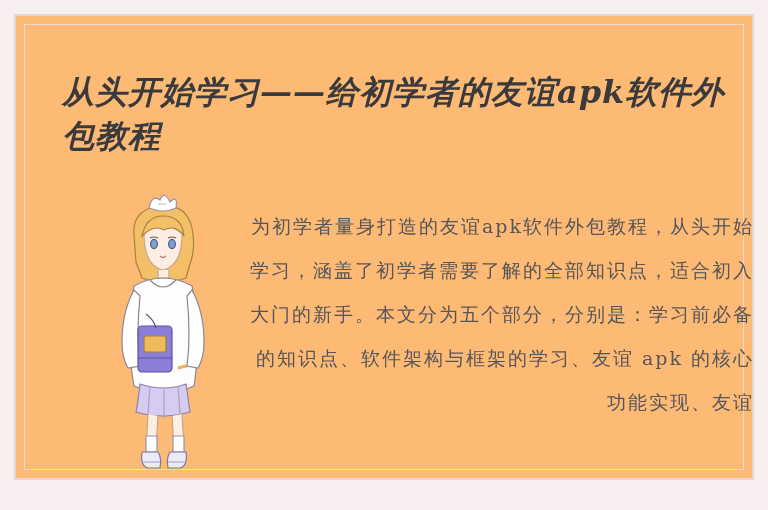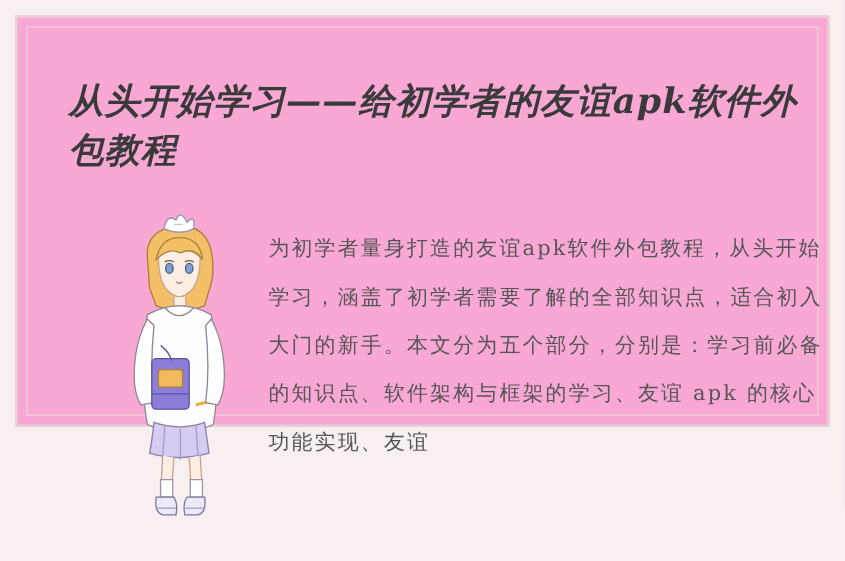--- a/index.html
+++ b/index.html
@@ -11,22 +11,22 @@
     height: 510px;
     background: #f7eff0;
     font-family: "Liberation Serif", serif;
     overflow: hidden;
   }
   .card {
     position: absolute;
     left: 14px;
     top: 14px;
     width: 740px;
-    height: 374px;
-    background: #f9a8d4;
+    height: 466px;
+    background: #fdba74;
     border: 2px solid #e6d4d6;
     box-sizing: border-box;
   }
   .card-inner {
     position: absolute;
     left: 8px;
     top: 8px;
     right: 8px;
     bottom: 8px;
     border: 1px solid #ead9db;
@@ -57,20 +57,21 @@
     position: absolute;
     left: 228px;
     top: 188px;
     width: 510px;
     font-family: "DejaVu Serif", serif;
     font-size: 19px;
     line-height: 44px;
     color: #55555a;
     letter-spacing: 2px;
     white-space: pre-wrap;
+    text-align: right;
   }
   .char-svg {
     display: block;
   }
 </style>
 </head>
 <body>
 
 <div class="card">
   <div class="card-inner"></div>

